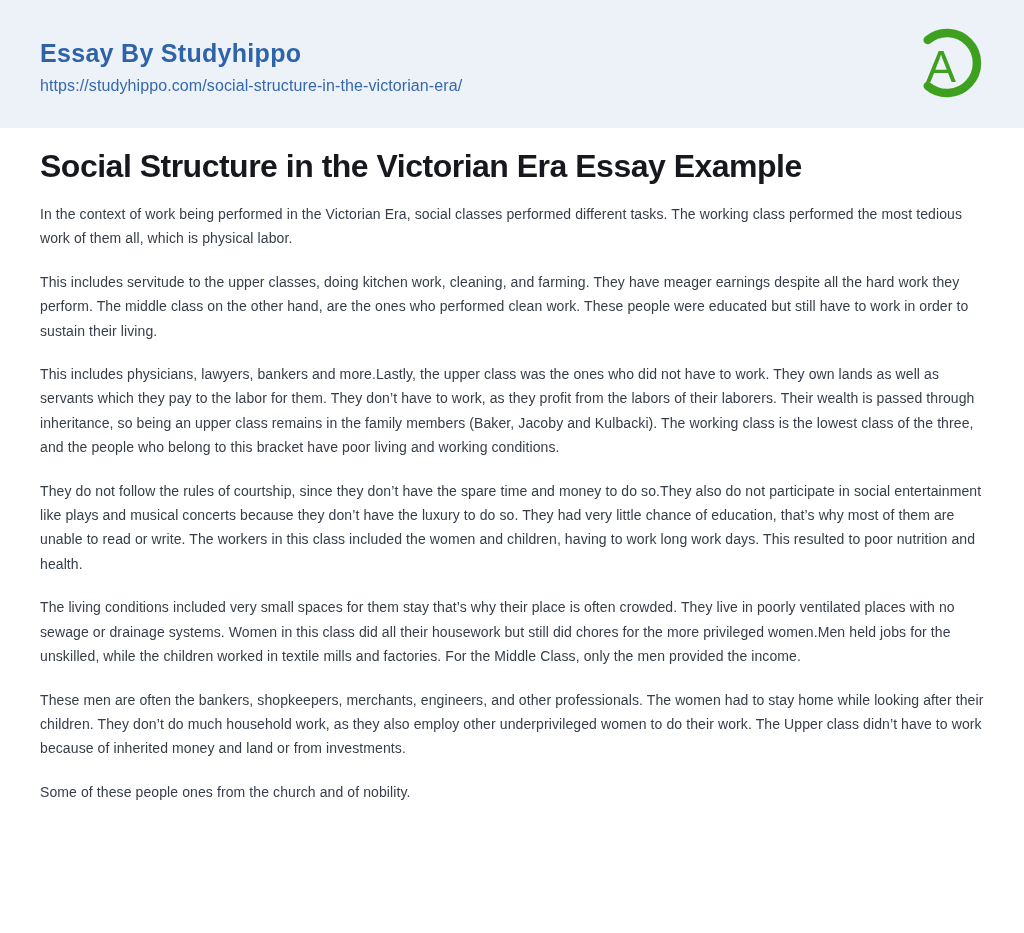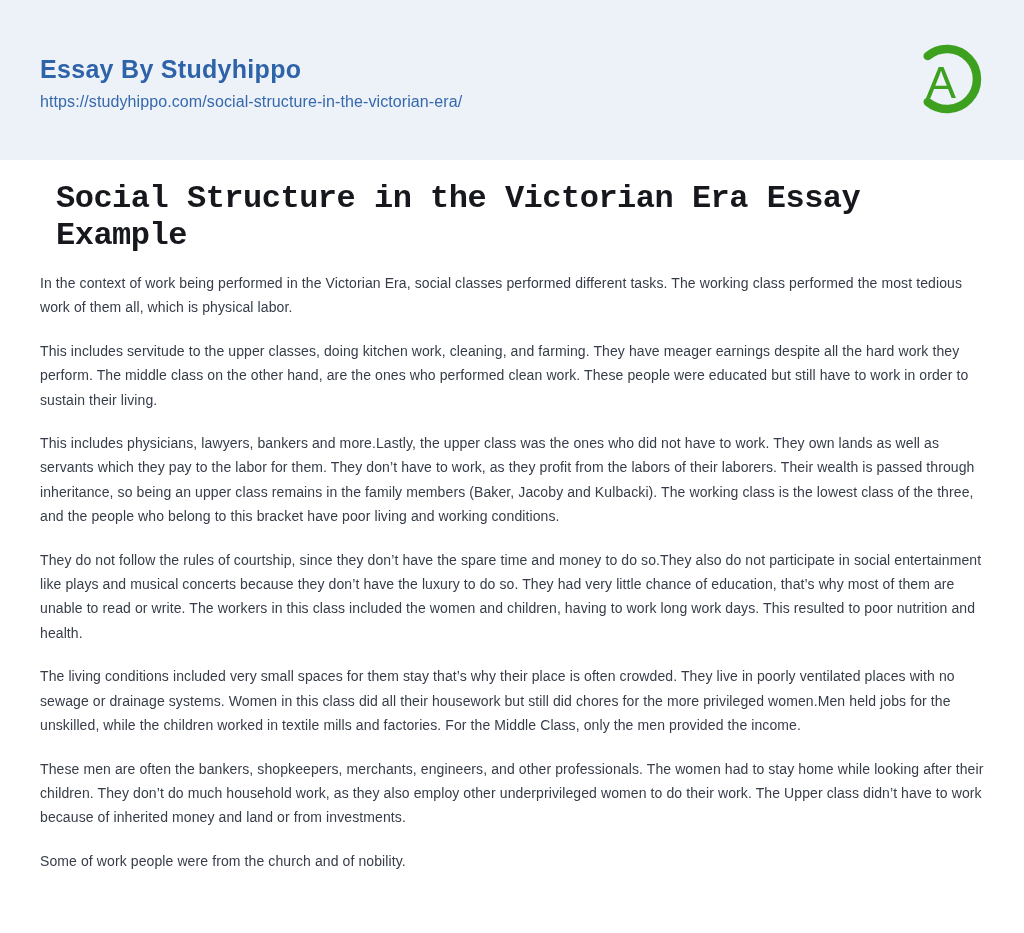--- a/index.html
+++ b/index.html
@@ -8,21 +8,21 @@
     width: 1024px;
     height: 933px;
     overflow: hidden;
     background: #ffffff;
     font-family: "Liberation Sans", sans-serif;
     -webkit-font-smoothing: antialiased;
   }
 
   
   .header {
-    height: 160px;
+    height: 128px;
     background: var(--header-bg, #edf2f8);
     display: flex;
     align-items: center;
     justify-content: space-between;
     padding: 0 40px;
   }
   .header-left { padding-top: 6px; }
   .brand {
     font-size: 25px;
     font-weight: 700;
@@ -41,23 +41,22 @@
   .logo-wrap { width: 74px; height: 74px; margin-top: -2px; }
 
   
   .content { padding: 20px 40px 0 40px; }
   .title {
     font-weight: 800;
     font-size: 32px;
     line-height: 37px;
     letter-spacing: -0.5px;
     color: var(--title-color, #16181d);
-    margin: 0 0 17px 16px;
+    margin: 0 0 17px 0;
     max-width: 845px;
-    font-family: Liberation Mono, monospace;
   }
   .article-body p {
     font-size: 14px;
     line-height: 24.4px;
     color: var(--body-color, #363d49);
     letter-spacing: 0.1px;
     margin: 0 0 19px 0;
     max-width: 948px;
   }
 </style>
@@ -79,15 +78,15 @@
 
 <div class="content">
   <h1 class="title">Social Structure in the Victorian Era Essay Example</h1>
   <div class="article-body">
       <p>In the context of work being performed in the Victorian Era, social classes performed different tasks. The working class performed the most tedious work of them all, which is physical labor.</p>
       <p>This includes servitude to the upper classes, doing kitchen work, cleaning, and farming. They have meager earnings despite all the hard work they perform. The middle class on the other hand, are the ones who performed clean work. These people were educated but still have to work in order to sustain their living.</p>
       <p>This includes physicians, lawyers, bankers and more.Lastly, the upper class was the ones who did not have to work. They own lands as well as servants which they pay to the labor for them. They don’t have to work, as they profit from the labors of their laborers. Their wealth is passed through inheritance, so being an upper class remains in the family members (Baker, Jacoby and Kulbacki). The working class is the lowest class of the three, and the people who belong to this bracket have poor living and working conditions.</p>
       <p>They do not follow the rules of courtship, since they don’t have the spare time and money to do so.They also do not participate in social entertainment like plays and musical concerts because they don’t have the luxury to do so. They had very little chance of education, that’s why most of them are unable to read or write. The workers in this class included the women and children, having to work long work days. This resulted to poor nutrition and health.</p>
       <p>The living conditions included very small spaces for them stay that’s why their place is often crowded. They live in poorly ventilated places with no sewage or drainage systems. Women in this class did all their housework but still did chores for the more privileged women.Men held jobs for the unskilled, while the children worked in textile mills and factories. For the Middle Class, only the men provided the income.</p>
       <p>These men are often the bankers, shopkeepers, merchants, engineers, and other professionals. The women had to stay home while looking after their children. They don’t do much household work, as they also employ other underprivileged women to do their work. The Upper class didn’t have to work because of inherited money and land or from investments.</p>
-      <p>Some of work people were from the church and of nobility.</p>
+      <p>Some of these people ones from the church and of nobility.</p>
     </div>
 </div>
 
 </body></html>

